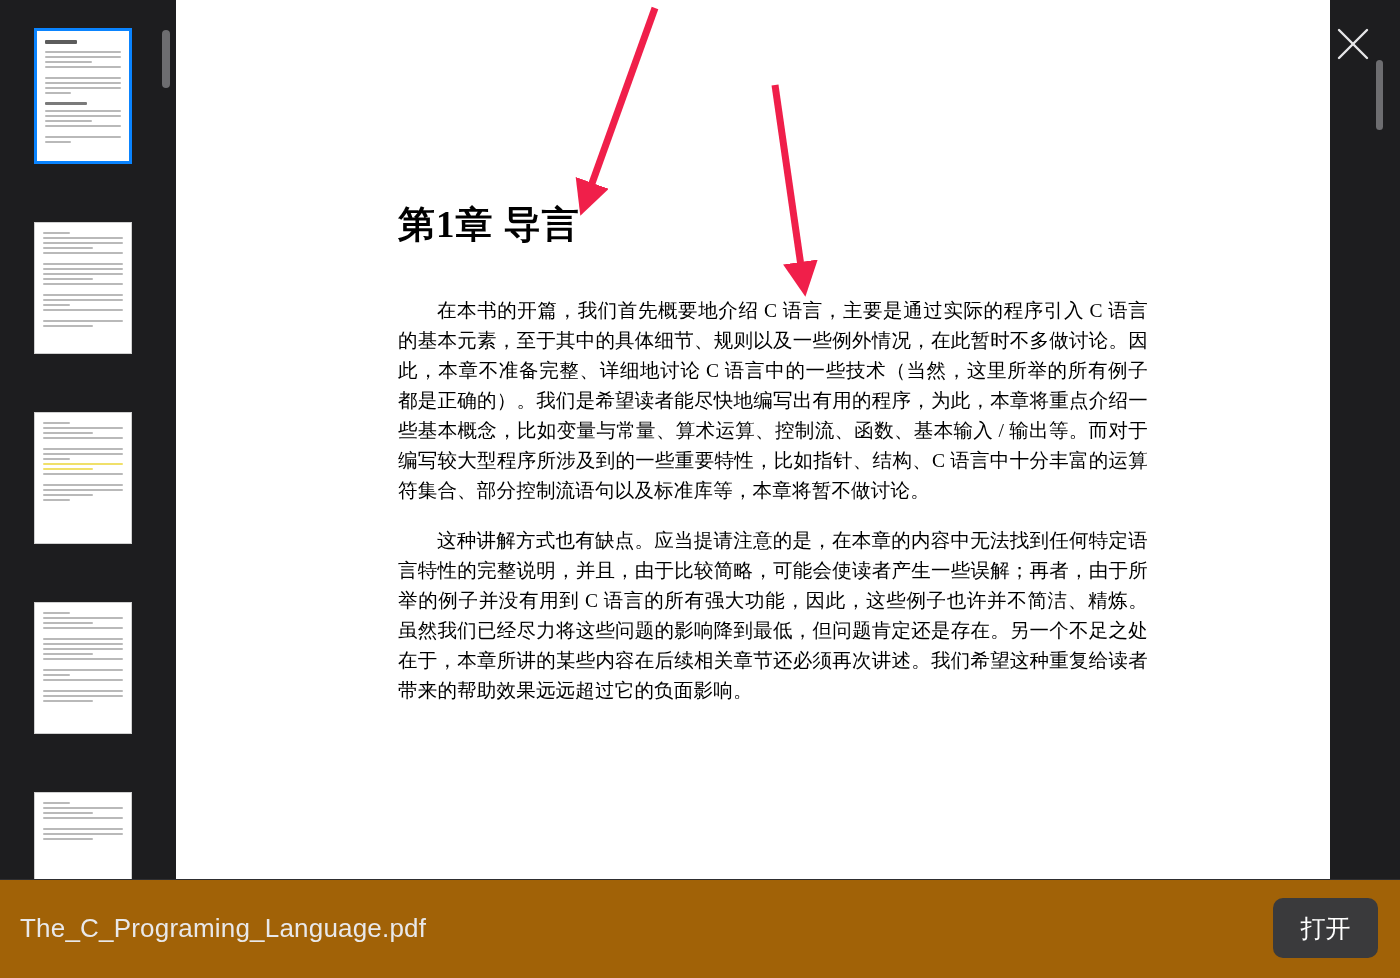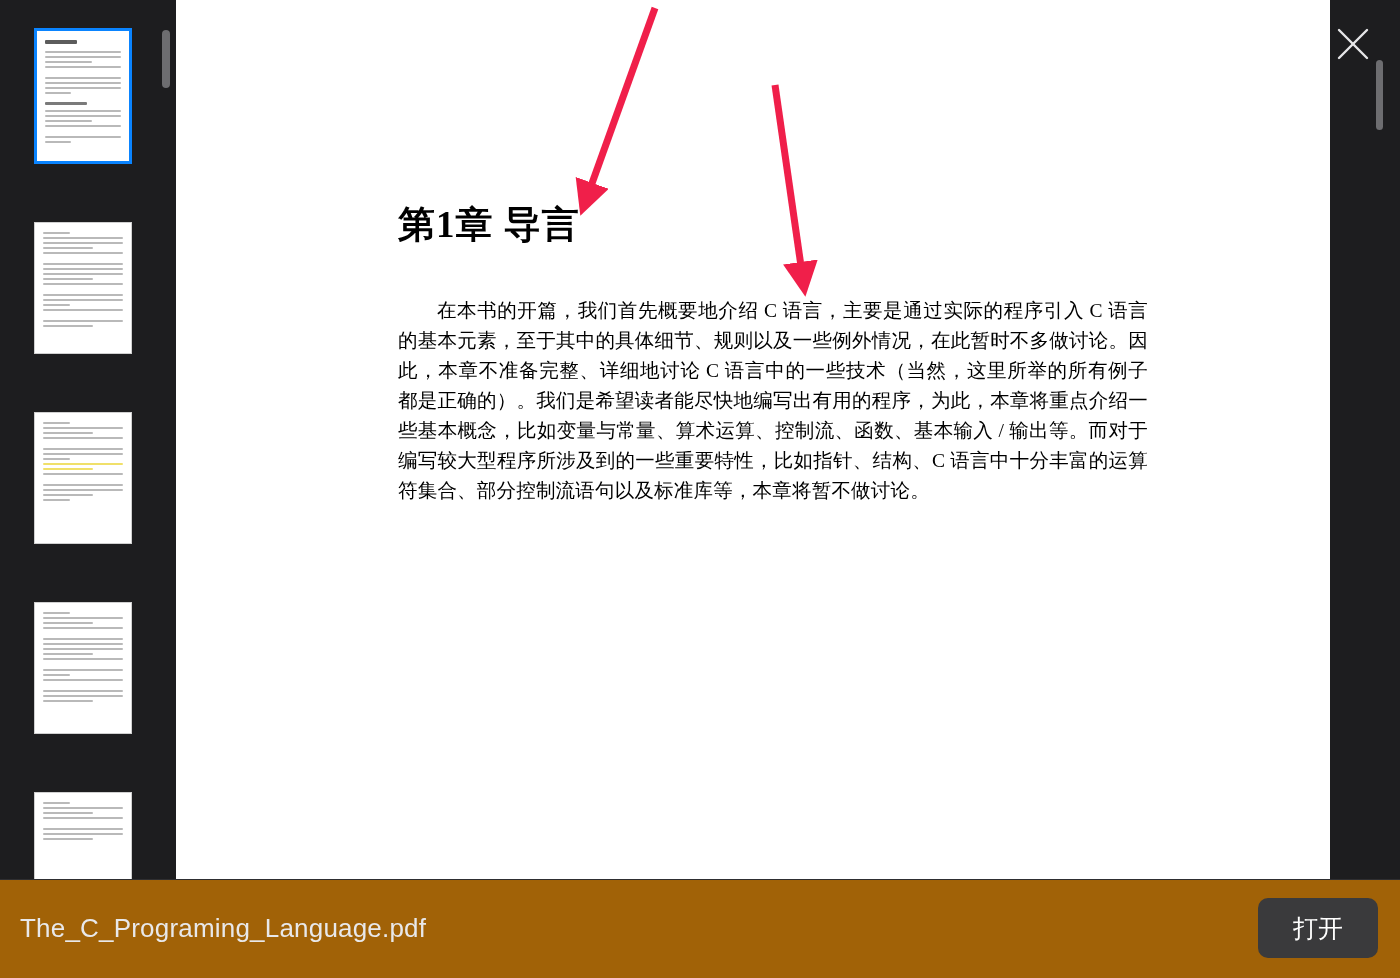--- a/index.html
+++ b/index.html
@@ -188,21 +188,21 @@
     color: #e8e8ea;
     font-size: 26px;
     letter-spacing: 0.2px;
     white-space: nowrap;
   }
 
   #open-button {
     position: absolute;
     right: 22px;
     top: 18px;
-    width: 120px;
+    width: 105px;
     height: 60px;
     background: #3a3a3c;
     color: #ffffff;
     border: none;
     border-radius: 10px;
     font-size: 25px;
     font-family: "Liberation Sans", sans-serif;
     cursor: pointer;
   }
 </style>
@@ -311,20 +311,21 @@
 
     <div id="thumb-scrollbar-track"></div>
     <div id="thumb-scrollbar-thumb"></div>
   </div>
 
   <div id="page-area">
     <div id="page">
       <div class="page-inner">
         <h1 class="doc-h1">第1章  导言</h1>
         <p class="doc-p">在本书的开篇，我们首先概要地介绍 C 语言，主要是通过实际的程序引入 C 语言的基本元素，至于其中的具体细节、规则以及一些例外情况，在此暂时不多做讨论。因此，本章不准备完整、详细地讨论 C 语言中的一些技术（当然，这里所举的所有例子都是正确的）。我们是希望读者能尽快地编写出有用的程序，为此，本章将重点介绍一些基本概念，比如变量与常量、算术运算、控制流、函数、基本输入 / 输出等。而对于编写较大型程序所涉及到的一些重要特性，比如指针、结构、C 语言中十分丰富的运算符集合、部分控制流语句以及标准库等，本章将暂不做讨论。</p>
+        <p class="doc-p">这种讲解方式也有缺点。应当提请注意的是，在本章的内容中无法找到任何特定语言特性的完整说明，并且，由于比较简略，可能会使读者产生一些误解；再者，由于所举的例子并没有用到 C 语言的所有强大功能，因此，这些例子也许并不简洁、精炼。虽然我们已经尽力将这些问题的影响降到最低，但问题肯定还是存在。另一个不足之处在于，本章所讲的某些内容在后续相关章节还必须再次讲述。我们希望这种重复给读者带来的帮助效果远远超过它的负面影响。</p>
 
       </div>
     </div>
     <div id="page-scrollbar-thumb"></div>
   </div>
 
   <div id="close-button">
     <svg width="34" height="34" viewBox="0 0 34 34" aria-hidden="true">
       <line x1="3" y1="3" x2="31" y2="31" stroke="#e6e6e8" stroke-width="2.4" stroke-linecap="round"></line>
       <line x1="31" y1="3" x2="3" y2="31" stroke="#e6e6e8" stroke-width="2.4" stroke-linecap="round"></line>

